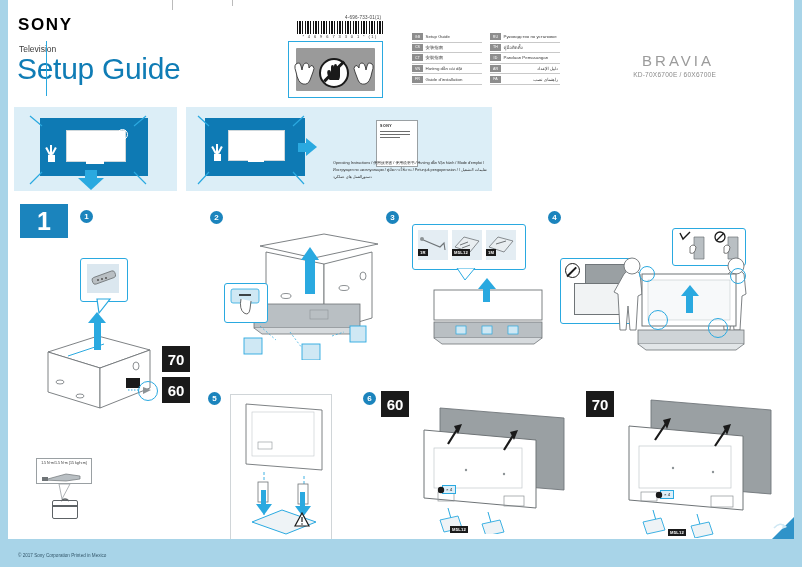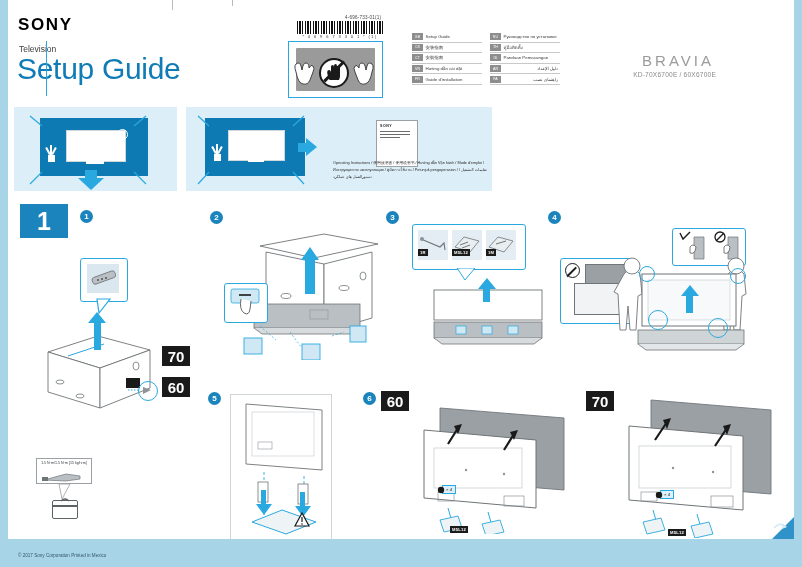--- a/index.html
+++ b/index.html
@@ -85,21 +85,21 @@
   .manual-caption{position:absolute;left:333px;top:160px;width:160px;font-size:3.8px;
                   line-height:1.85;color:#2b2b2b;}
 
   
   .instr{position:absolute;left:14px;top:200px;width:770px;height:330px;background:#ffffff;}
 
   .step-badge{position:absolute;width:48px;height:34px;background:#1b84bd;color:#fff;
               font-size:25px;font-weight:bold;display:flex;align-items:center;justify-content:center;}
   .circnum{position:absolute;width:13px;height:13px;border-radius:50%;background:#1b84bd;color:#fff;
            font-size:8px;font-weight:bold;display:flex;align-items:center;justify-content:center;}
-  .sizebadge{position:absolute;width:28px;height:20px;background:#1a1a1a;color:#fff;font-size:15px;
+  .sizebadge{position:absolute;width:28px;height:26px;background:#1a1a1a;color:#fff;font-size:15px;
              font-weight:bold;display:flex;align-items:center;justify-content:center;}
   .box-out{position:absolute;border:1px solid #6f7477;background:#fff;}
   .blu-out{position:absolute;border:1.3px solid #2aa9e0;border-radius:3px;background:#fff;}
   .grey-fill{position:absolute;background:#bdc3c7;border:1px solid #8d9396;}
   .dark-fill{position:absolute;background:#9aa0a3;border:1px solid #70767a;}
   .cyan-arrow-up{position:absolute;width:0;height:0;border-left:9px solid transparent;
                  border-right:9px solid transparent;border-bottom:11px solid #2aa9e0;}
   .cyan-stem{position:absolute;background:#2aa9e0;}
   .circ-hl{position:absolute;border:1.4px solid #2aa9e0;border-radius:50%;}
   .noent{position:absolute;border:1.6px solid #1a1a1a;border-radius:50%;}

